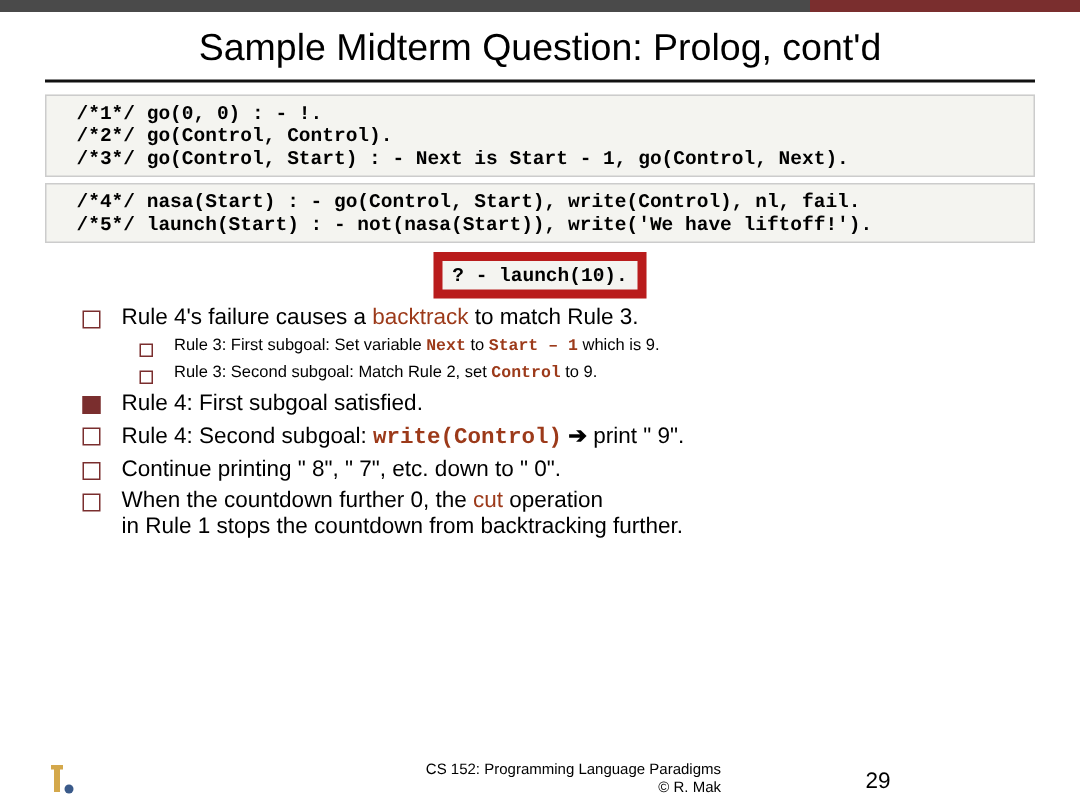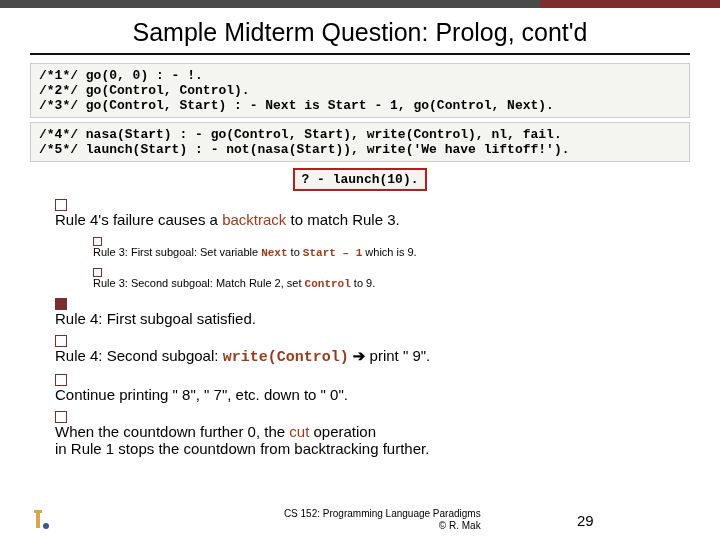--- a/index.html
+++ b/index.html
@@ -26,51 +26,50 @@
   .title .cont { }
   .hr {
     border: none;
     border-top: 2px solid #111;
     margin: 0 30px 8px 30px;
   }
   .codebox {
     margin: 4px 30px;
     background: #f4f4f0;
     border: 1px solid #ccc;
-    padding: 4px 8px;
+    padding: 4px 20px;
     font-family: "Courier New", monospace;
     font-size: 13px;
     font-weight: bold;
     white-space: pre;
     color: #000;
   }
   .query-center {
     text-align: center;
     margin: 6px 0 2px 0;
   }
   .query-inline {
     display: inline-block;
     background: #f4f4f0;
-    border: 2px solid #b91c1c;
+    border: 6px solid #b91c1c;
     padding: 2px 6px;
     font-family: "Courier New", monospace;
     font-size: 13px;
     font-weight: bold;
     color: #000;
   }
   .content {
     margin: 0 40px 0 55px;
     font-size: 15px;
     color: #000;
   }
   .bullet-row {
     display: flex;
     align-items: flex-start;
     margin: 4px 0;
-    flex-direction: column;
   }
   .bullet-mark {
     width: 10px; height: 10px;
     border: 1.5px solid #7a2e2e;
     margin-right: 14px;
     margin-top: 4px;
     flex-shrink: 0;
   }
   .bullet-mark.filled {
     background: #7a2e2e;

